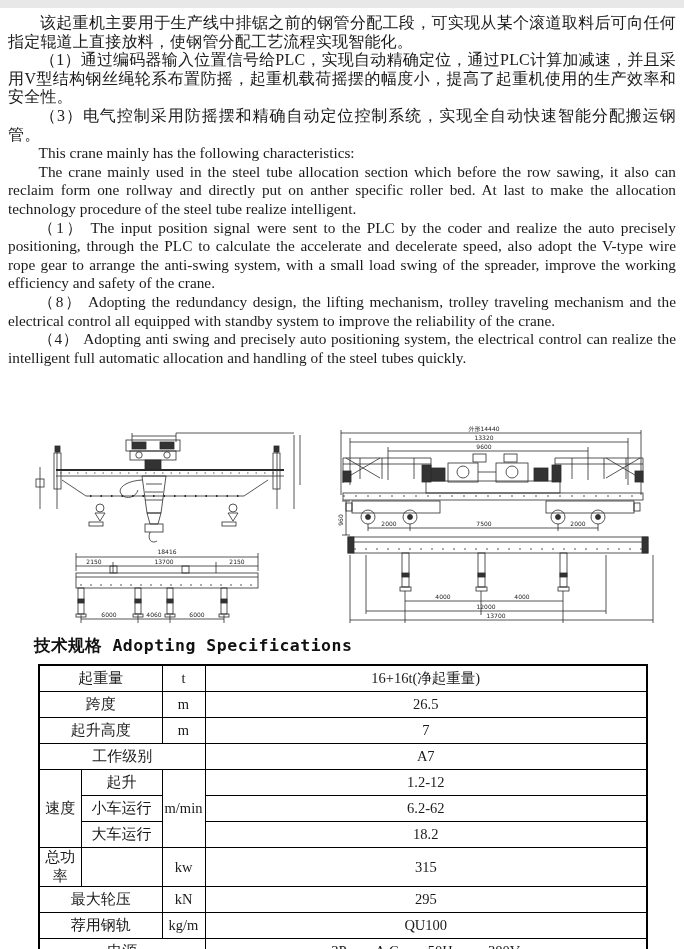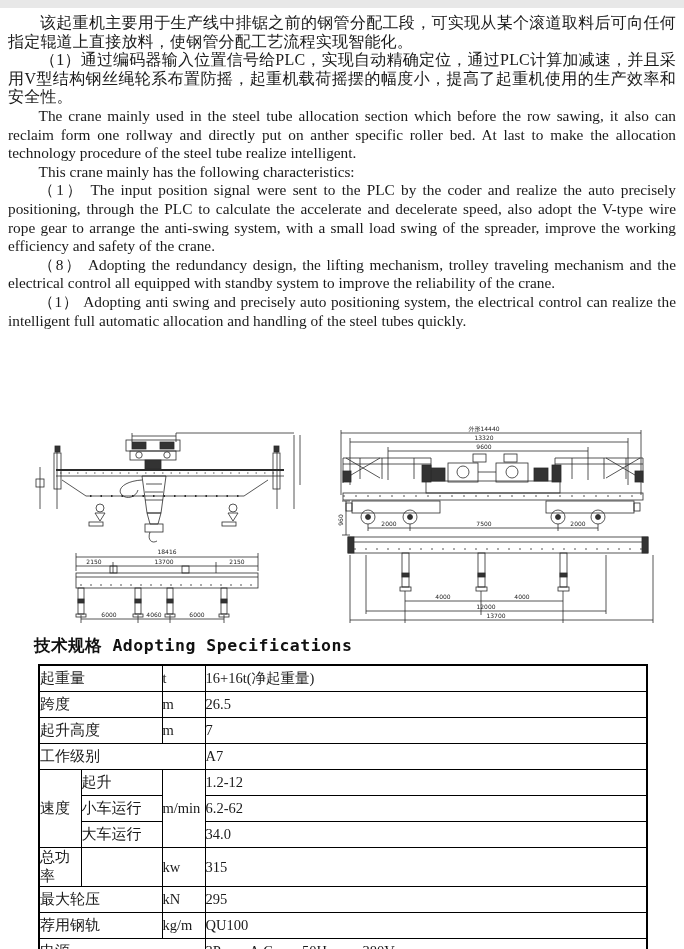--- a/index.html
+++ b/index.html
@@ -31,42 +31,43 @@
     font-size:16.5px;font-weight:700;letter-spacing:0.5px;color:#111;
   }
   
   .spec-table{
     position:absolute;top:656px;left:38px;
     width:610px;height:282px;
     border-collapse:collapse;table-layout:fixed;
     border:2px solid #000;
   }
   .spec-table td{
-    border:1px solid #000;text-align:left;vertical-align:middle;
+    border:1px solid #000;text-align:center;vertical-align:middle;
     font-size:15px;padding:0;height:25px;overflow:hidden;
   }
   .spec-table td.val{font-size:14.5px;}
   .spec-table td.unit{font-size:14.5px;}
 </style>
 </head>
 <body>
 
 <div class="page">
 
   <div class="textflow">
     <div class="cn">
       <p>该起重机主要用于生产线中排锯之前的钢管分配工段，可实现从某个滚道取料后可向任何指定辊道上直接放料，使钢管分配工艺流程实现智能化。</p>
       <p>（1）通过编码器输入位置信号给PLC，实现自动精确定位，通过PLC计算加减速，并且采用V型结构钢丝绳轮系布置防摇，起重机载荷摇摆的幅度小，提高了起重机使用的生产效率和安全性。</p>
+      <p>（3）电气控制采用防摇摆和精确自动定位控制系统，实现全自动快速智能分配搬运钢管。</p>
     </div>
     <div class="en">
+      <p>This crane mainly has the following characteristics:</p>
       <p>The crane mainly used in the steel tube allocation section which before the row sawing, it also can reclaim form one rollway and directly put on anther specific roller bed. At last to make the allocation technology procedure of the steel tube realize intelligent.</p>
-      <p>This crane mainly has the following characteristics:</p>
       <p>（1） The input position signal were sent to the PLC by the coder and realize the auto precisely positioning, through the PLC to calculate the accelerate and decelerate speed, also adopt the V-type wire rope gear to arrange the anti-swing system, with a small load swing of the spreader, improve the working efficiency and safety of the crane.</p>
       <p>（8） Adopting the redundancy design, the lifting mechanism, trolley traveling mechanism and the electrical control all equipped with standby system to improve the reliability of the crane.</p>
-      <p>（1） Adopting anti swing and precisely auto positioning system, the electrical control can realize the intelligent full automatic allocation and handling of the steel tubes quickly.</p>
+      <p>（4） Adopting anti swing and precisely auto positioning system, the electrical control can realize the intelligent full automatic allocation and handling of the steel tubes quickly.</p>
     </div>
   </div>
 
   <div class="diagrams">
 
     <svg class="diag-left" width="310" height="210" viewBox="0 0 310 210">
       <g fill="none" stroke="#2b2b2b" stroke-width="0.8">
 
         <line x1="106" y1="13" x2="150" y2="13"></line>
           <line x1="106" y1="10" x2="106" y2="19"></line>
@@ -350,21 +351,21 @@
         <td>起升</td>
         <td rowspan="3" class="unit">m/min</td>
         <td class="val">1.2-12</td>
       </tr>
       <tr>
         <td>小车运行</td>
         <td class="val">6.2-62</td>
       </tr>
       <tr>
         <td>大车运行</td>
-        <td class="val">34.0</td>
+        <td class="val">18.2</td>
       </tr>
       <tr>
         <td>总功率</td>
         <td></td>
         <td class="unit">kw</td>
         <td class="val">315</td>
       </tr>
       <tr>
         <td colspan="2">最大轮压</td>
         <td class="unit">kN</td>

